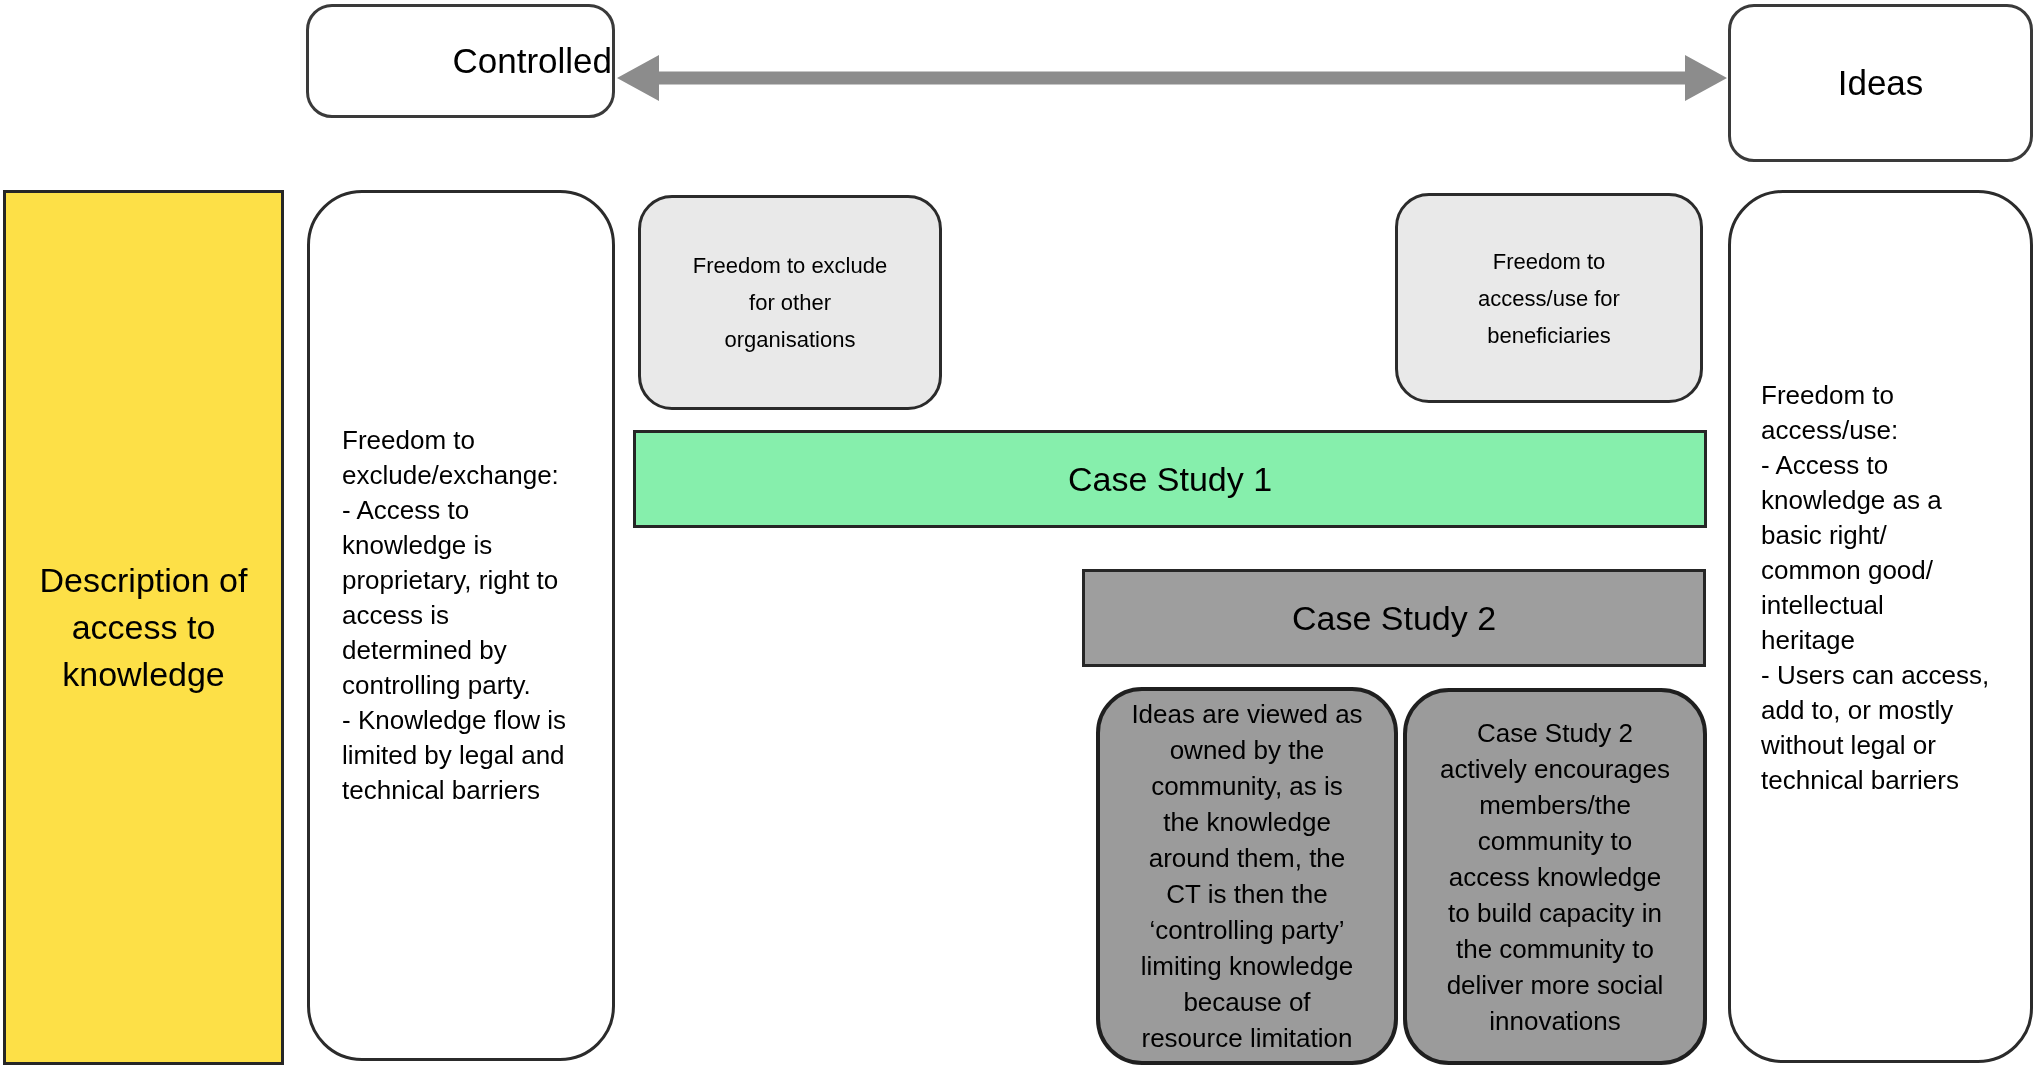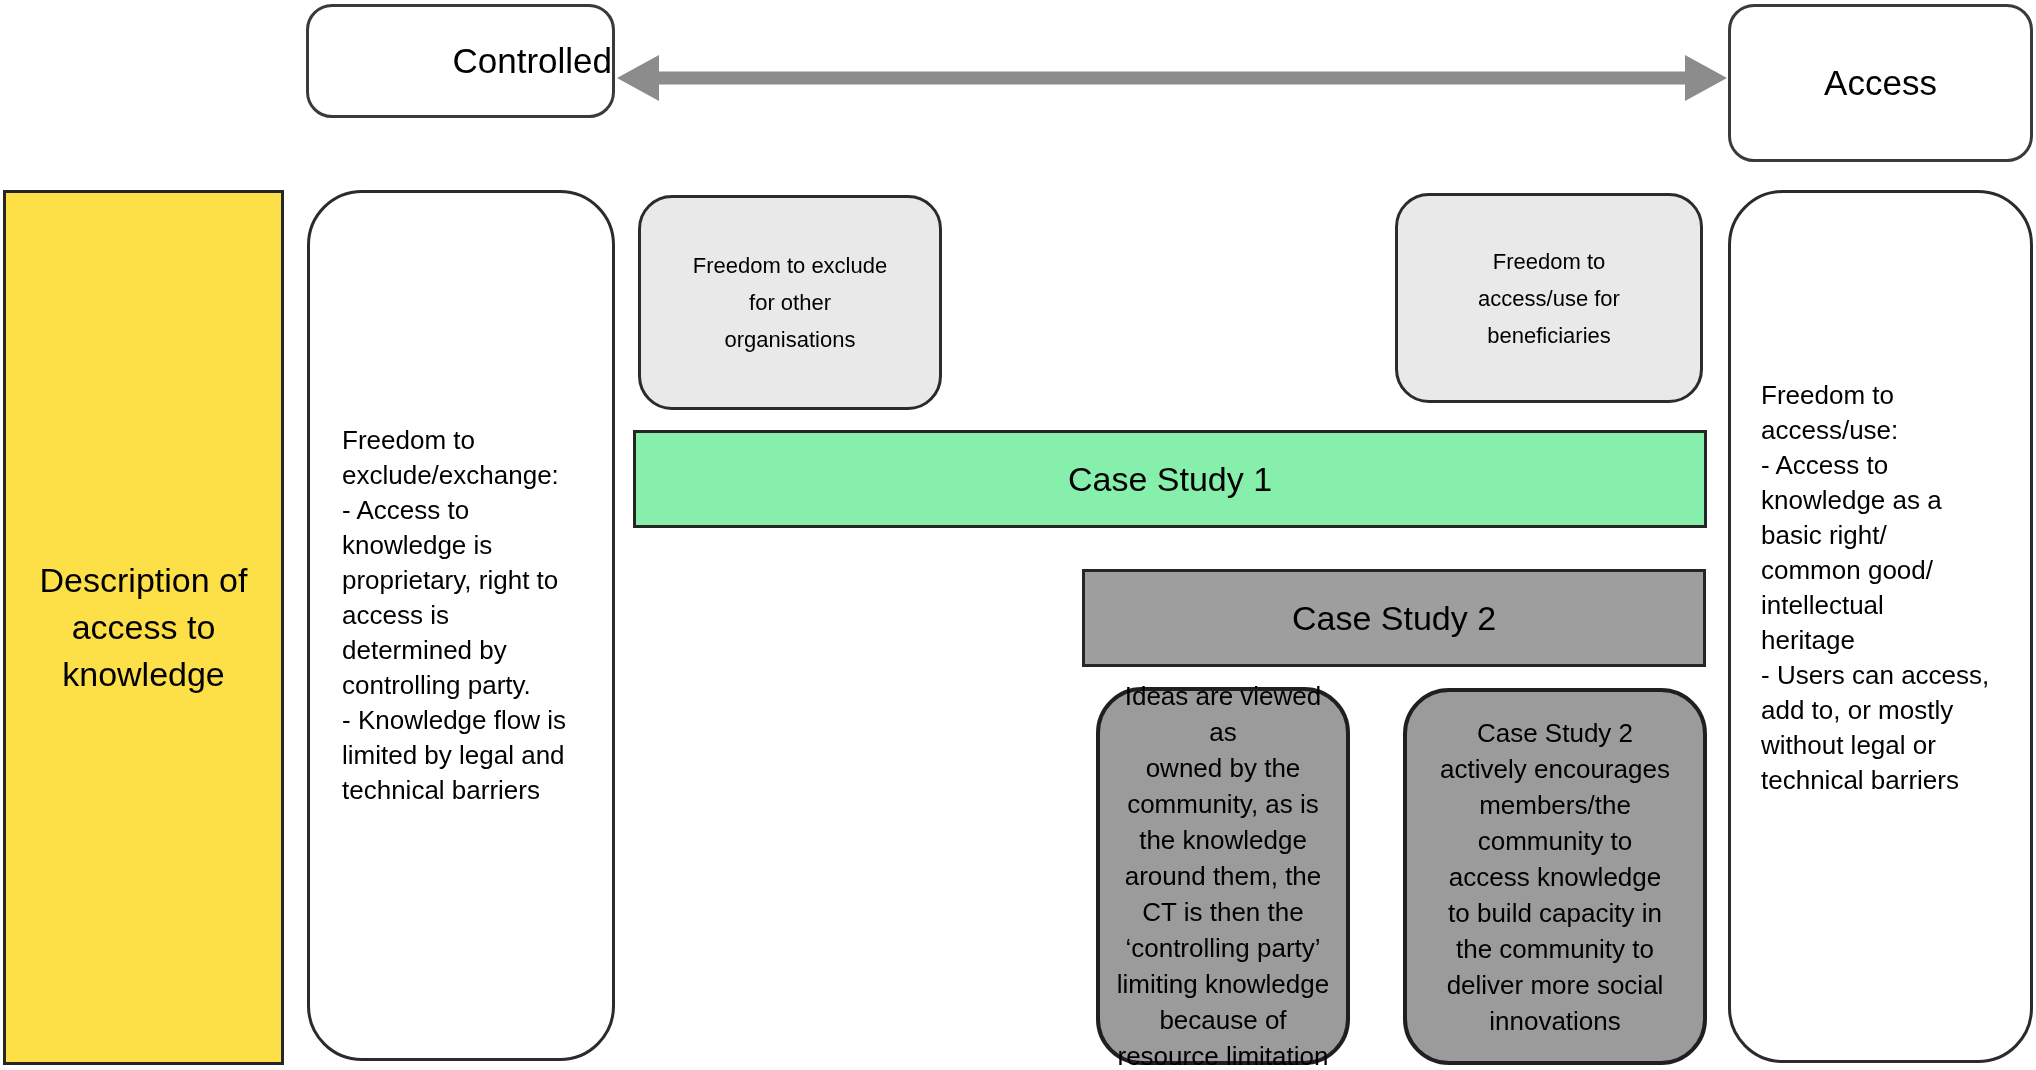--- a/index.html
+++ b/index.html
@@ -77,39 +77,39 @@
 
   
   .dark-box {
     border: 4px solid #1f1f1f;
     border-radius: 46px;
     background: #9b9b9b;
     font-size: 26px;
     line-height: 36px;
     padding: 8px 10px;
   }
-  #ideas-box      { left: 1096px; top: 687px; width: 254px; height: 378px; }
+  #ideas-box      { left: 1096px; top: 687px; width: 302px; height: 378px; }
   #cs2-detail-box { left: 1403px; top: 688px; width: 304px; height: 377px; }
 
   #spectrum-arrow { left: 0; top: 0; width: 2036px; height: 1070px; pointer-events: none; }
 </style>
 </head>
 <body>
 
 <div class="canvas">
 
   <svg id="spectrum-arrow" class="abs" viewBox="0 0 2036 1070" xmlns="http://www.w3.org/2000/svg">
     <polygon points="617,78 659,55 659,71.5 1685,71.5 1685,55 1727,78 1685,101 1685,84.5 659,84.5 659,101" fill="#8c8c8c"></polygon>
   </svg>
 
   <div id="controlled-box" class="abs axis-box center-flex">
     <span>Controlled</span>
   </div>
   <div id="libre-box" class="abs axis-box center-flex">
-    <span>Access</span>
+    <span>Ideas</span>
   </div>
 
   <div id="description-box" class="abs center-flex">
     <span class="pre">Description of
 access to
 knowledge</span>
   </div>
 
   <div id="controlled-column-box" class="abs tall-box">
     <span class="pre">Freedom to

